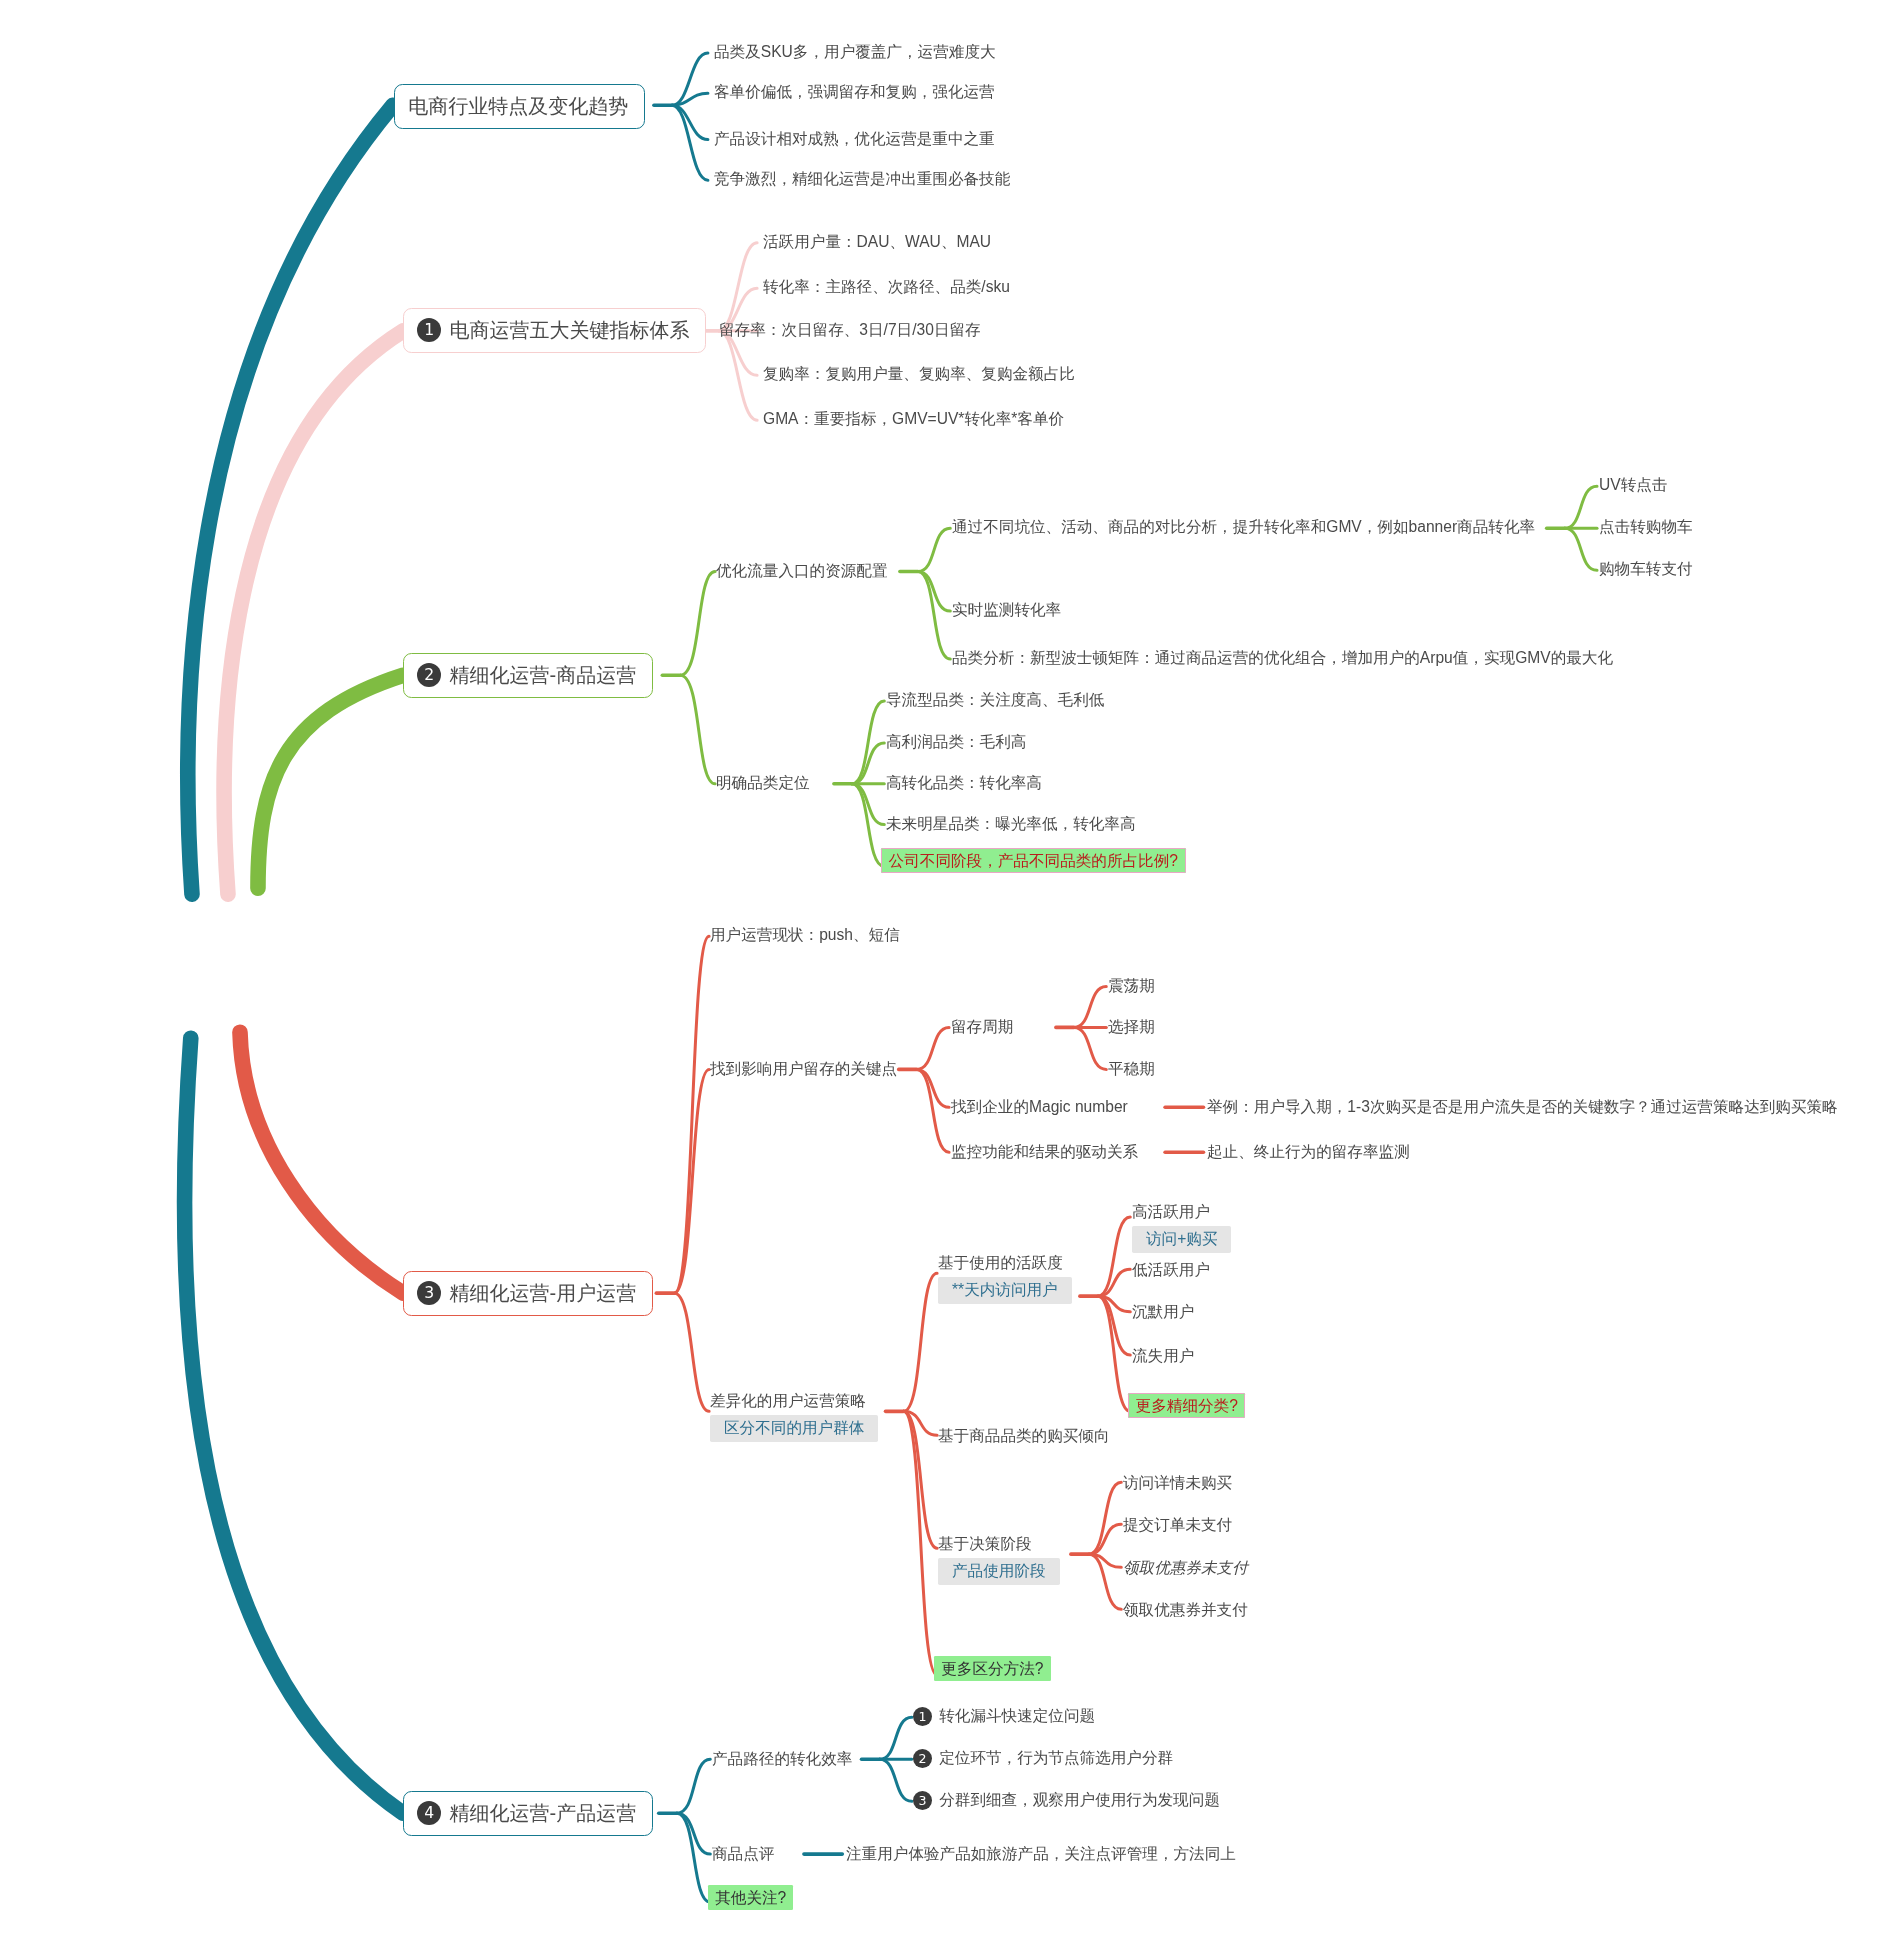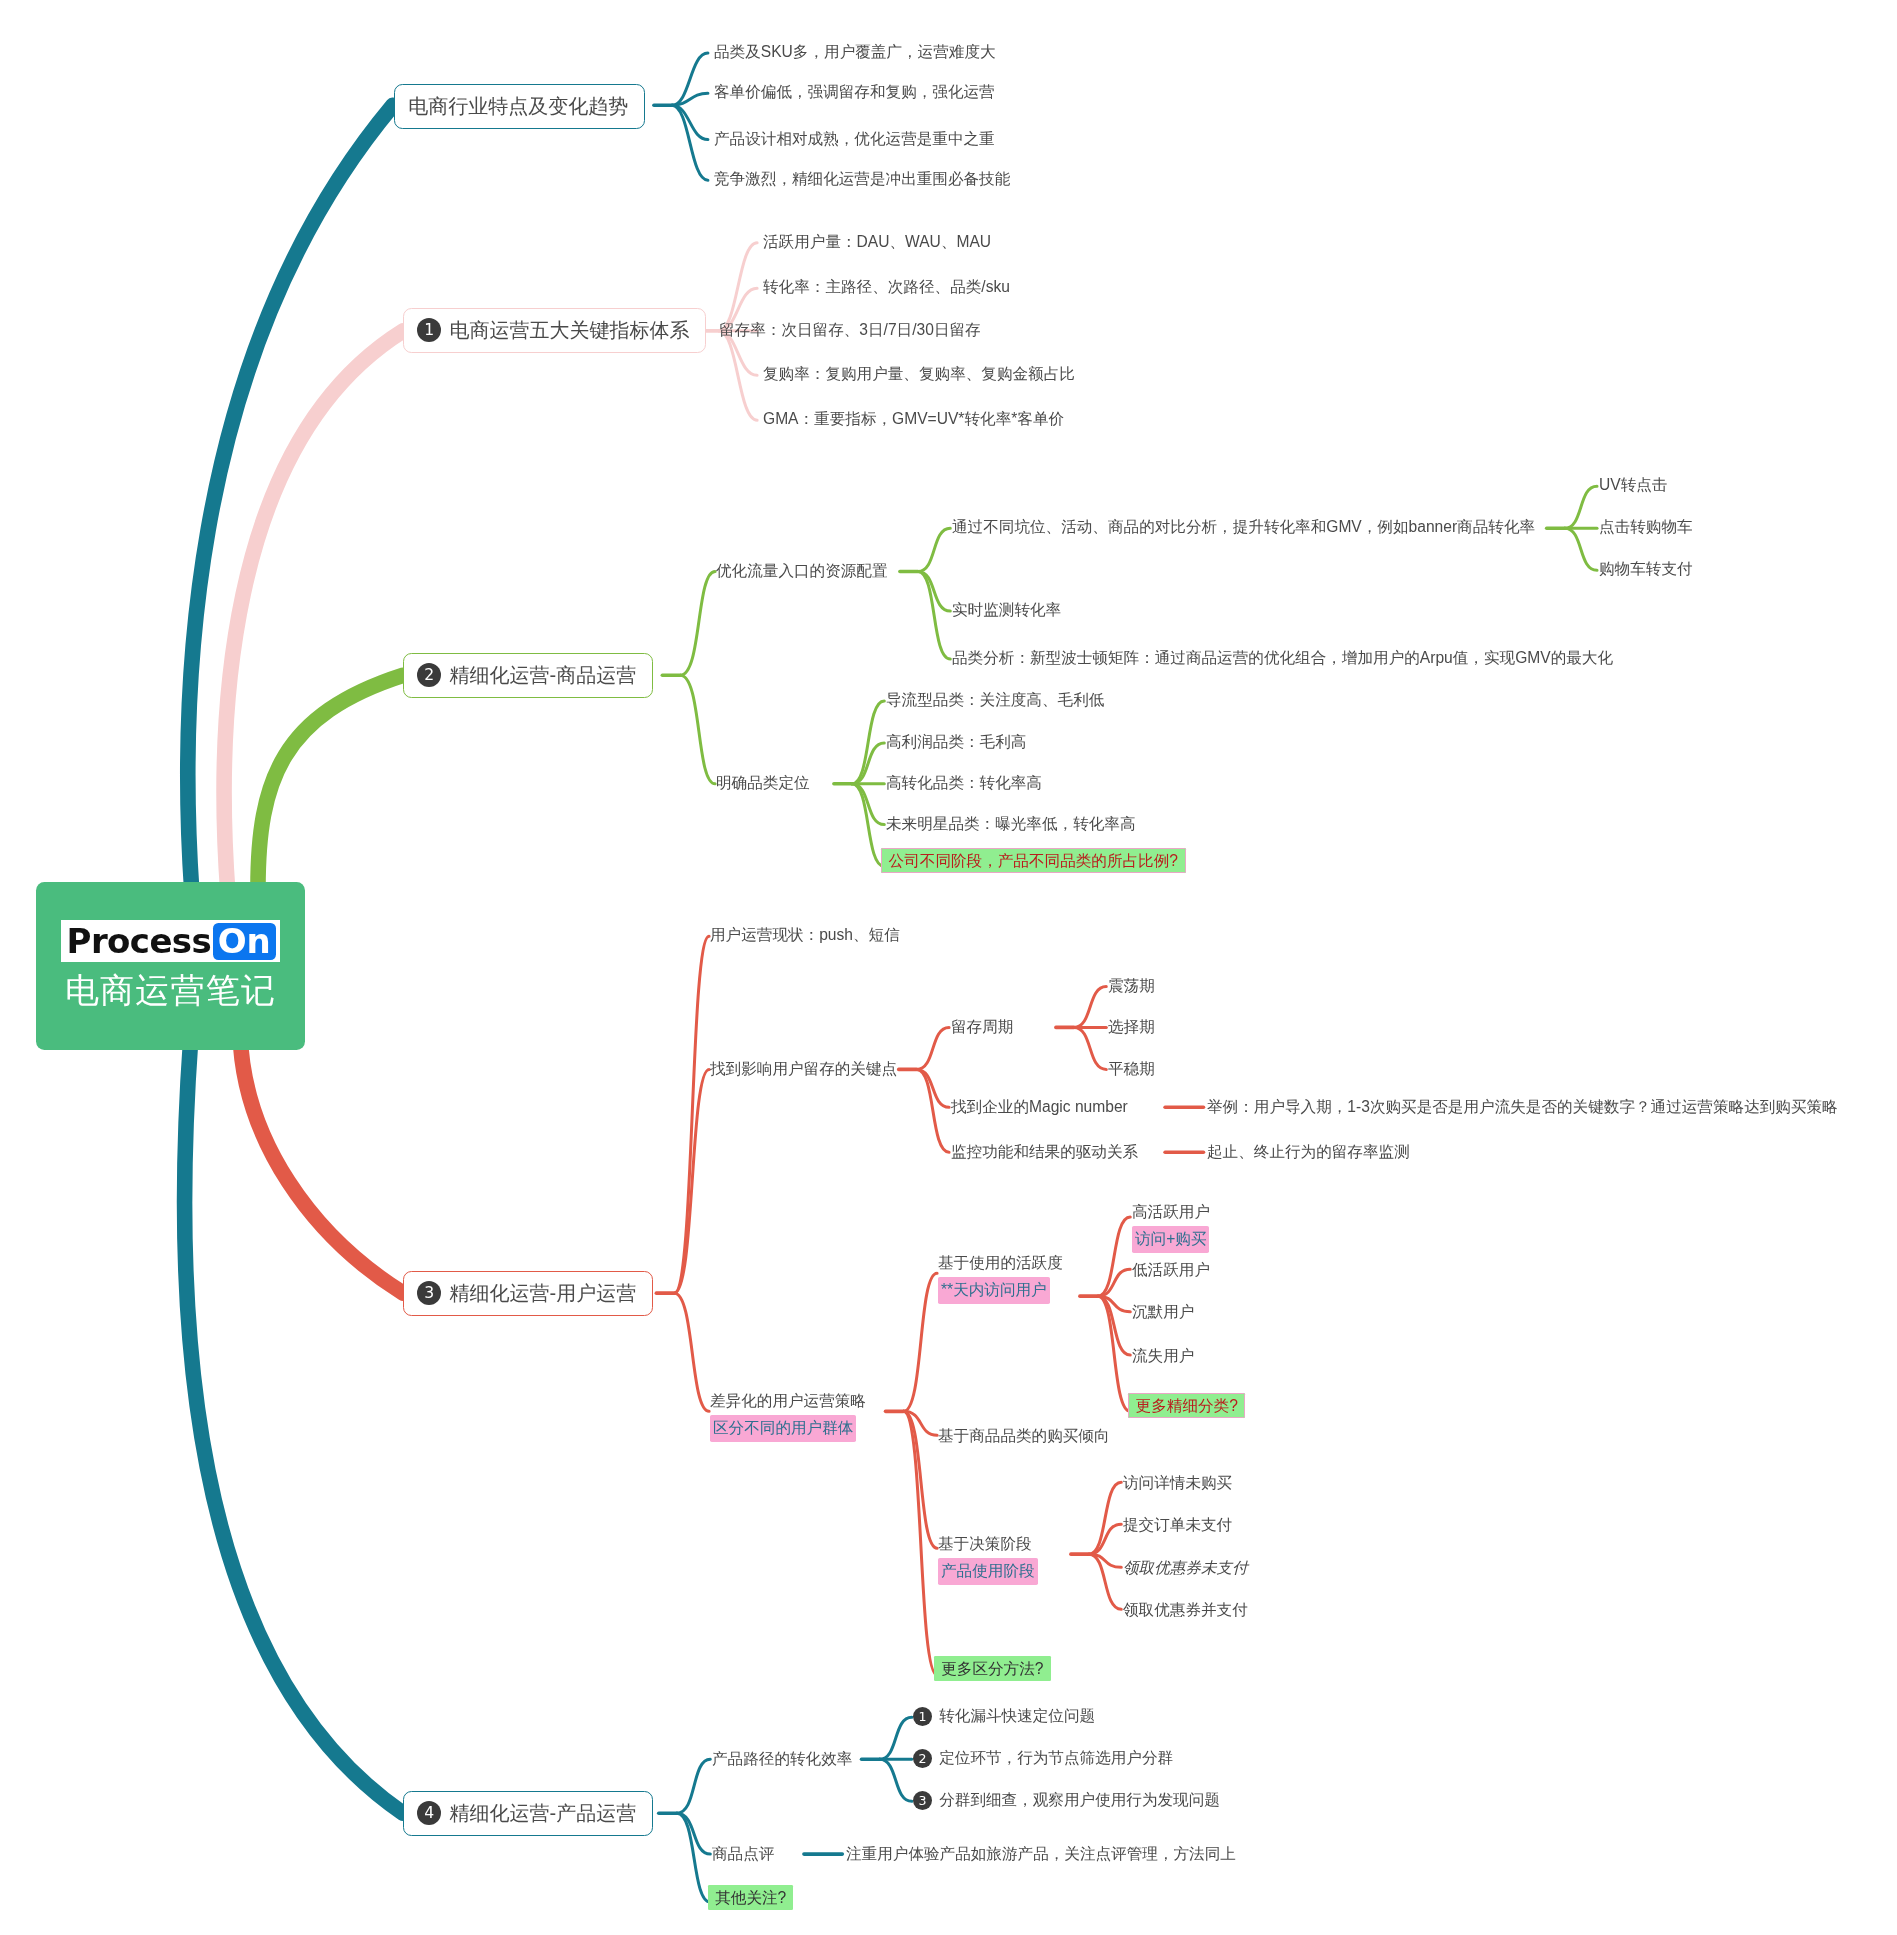--- a/index.html
+++ b/index.html
@@ -45,21 +45,21 @@
   .numline{display:flex;align-items:center;}
   .numline .badge2{
     width:19px;height:19px;border-radius:50%;background:#3a3a3a;color:#fff;
     font-size:12.6px;display:flex;align-items:center;justify-content:center;margin-right:7.2px;
     flex:0 0 auto;font-family:"DejaVu Sans",sans-serif;
   }
 
   
   .hl-green{background:#90EE90;border:1.2px solid #E9A7C6;color:#b91c1c;padding:3px 6.6px;font-size:15.6px;border-radius:1.2px;}
   .hl-green-nb{background:#90EE90;color:#333;padding:4.2px 7.2px;font-size:15.6px;border-radius:1.2px;}
-  .hl-blue{background:#f9a8d4;color:#2F6F8F;padding:3px 3px;font-size:15.6px;border-radius:1.8px;}
+  .hl-blue{background:#e5e5e5;color:#2F6F8F;padding:3px 14px;font-size:15.6px;border-radius:1.8px;}
   .stack{display:flex;flex-direction:column;align-items:flex-start;}
   .stack .tx{margin-bottom:4.2px;}
 </style>
 </head>
 <body>
 
 <div id="stage">
 
   <svg class="links" viewBox="0 0 3162 3226">
     <g fill="none" stroke-linecap="round">
@@ -149,27 +149,20 @@
 
       <path d="M1436,2932 L1466,2932" stroke="#15798F" stroke-width="6"></path>
       <path d="M1466,2932 C1498,2932 1488,2862 1520,2862" stroke="#15798F" stroke-width="5"></path>
       <path d="M1466,2932 C1498,2932 1488,2932 1520,2932" stroke="#15798F" stroke-width="5"></path>
       <path d="M1466,2932 C1498,2932 1488,3002 1520,3002" stroke="#15798F" stroke-width="5"></path>
 
       <path d="M1340,3090 L1404,3090" stroke="#15798F" stroke-width="6"></path>
     </g>
   </svg>
 
-  <div class="node root" style="left:36px;top:882px;width:269px;height:168px;">
-    <div class="logo">
-      <span class="lt">Process</span>
-      <span class="lb">On</span>
-    </div>
-    <div class="rtitle">电商运营笔记</div>
-  </div>
 
   <div class="node l1 teal" style="left:394px;top:84px;">
     <span class="t">电商行业特点及变化趋势</span>
   </div>
   <div class="node tx" style="left:714px;top:43px;">品类及SKU多，用户覆盖广，运营难度大</div>
   <div class="node tx" style="left:714px;top:83px;">客单价偏低，强调留存和复购，强化运营</div>
   <div class="node tx" style="left:714px;top:130px;">产品设计相对成熟，优化运营是重中之重</div>
   <div class="node tx" style="left:714px;top:170px;">竞争激烈，精细化运营是冲出重围必备技能</div>
 
   <div class="node l1 pink" style="left:403px;top:308px;">

